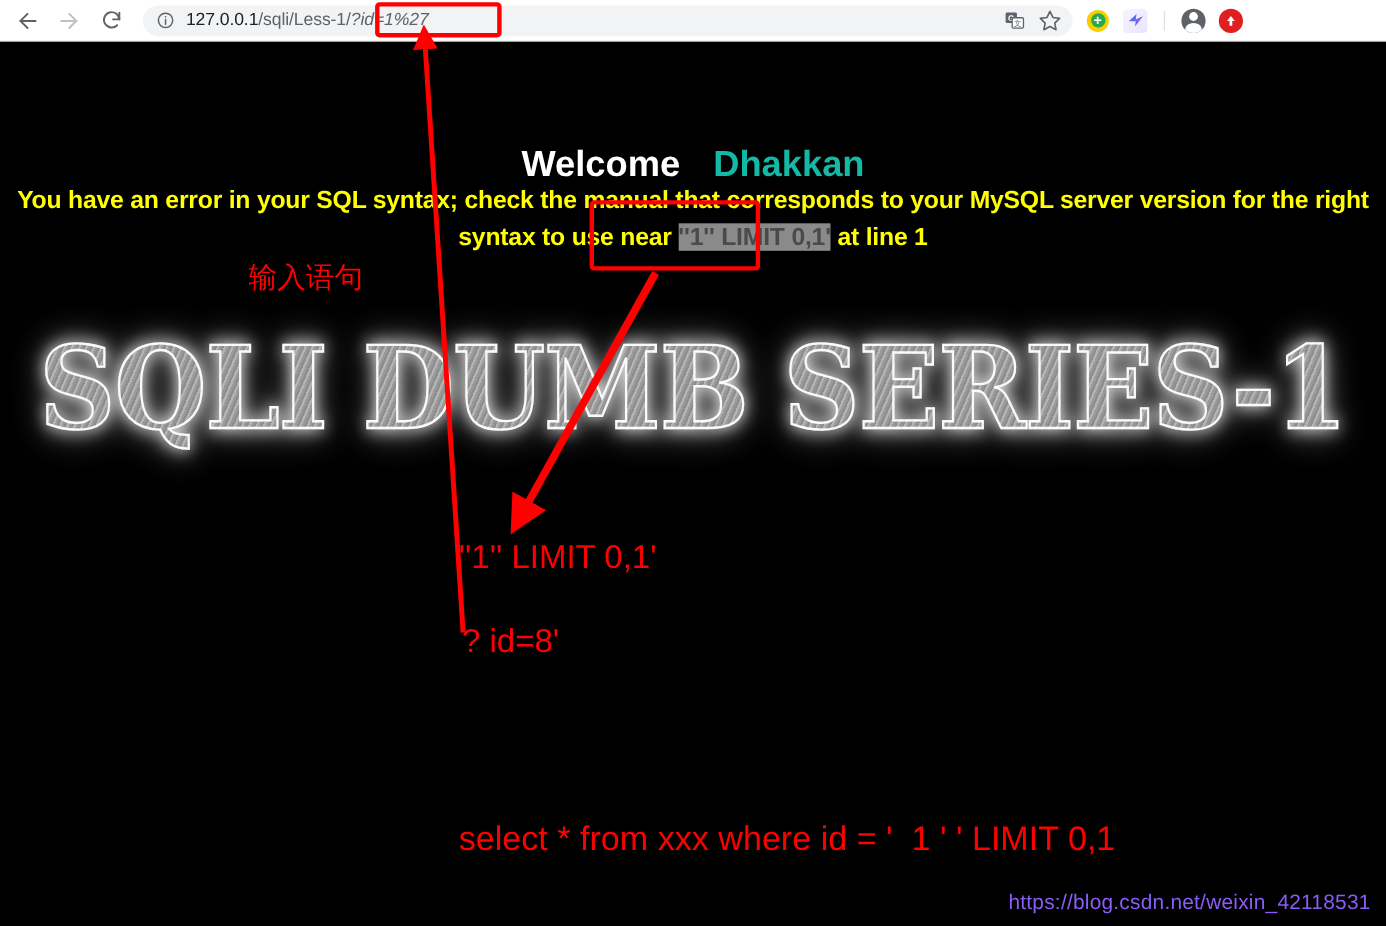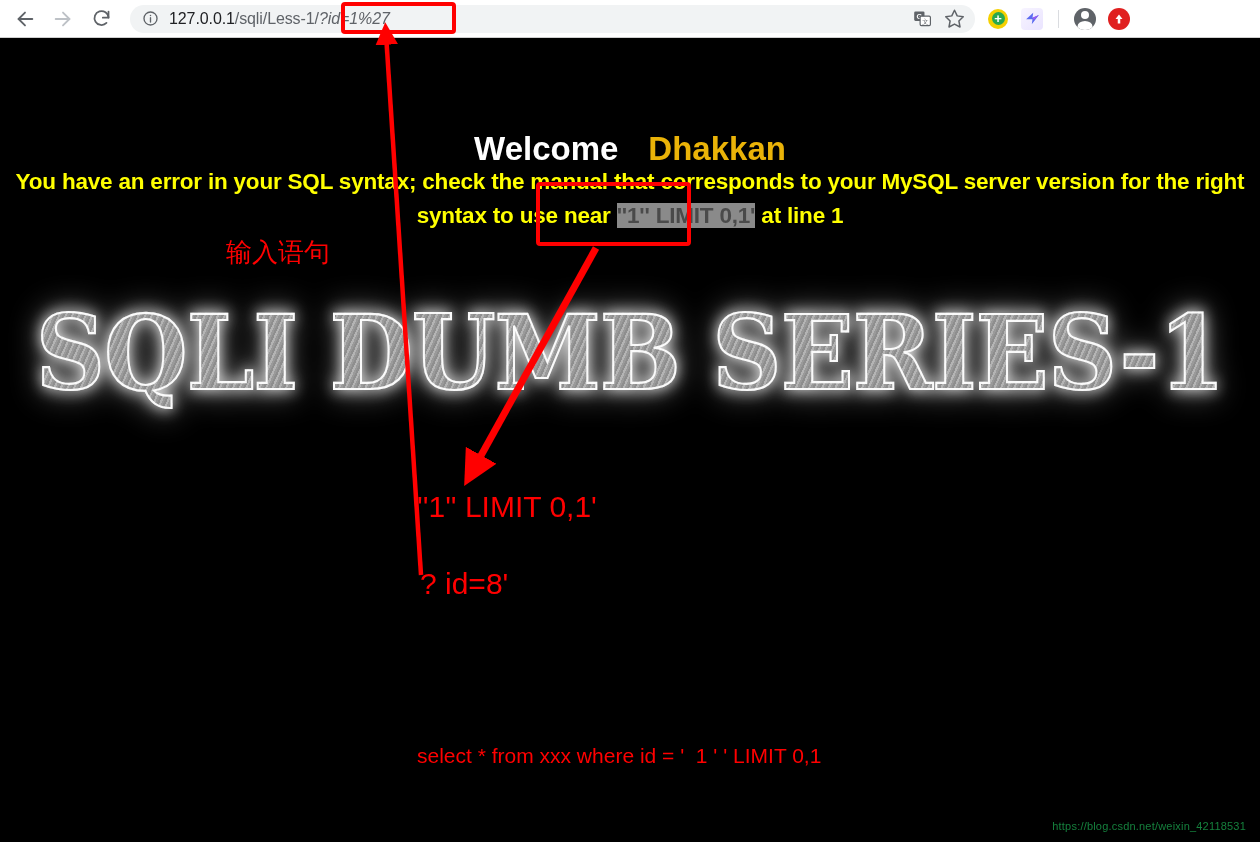--- a/index.html
+++ b/index.html
@@ -101,21 +101,21 @@
     overflow: hidden;
   }
 
   .welcome-line {
     position: absolute; left: 0; top: 92px; width: 1260px;
     text-align: center;
     font-size: 33px; font-weight: bold;
     letter-spacing: 0px;
   }
   .welcome-w { color: #ffffff; }
-  .welcome-d { color: #eab308; margin-left: 30px; text-align: right; }
+  .welcome-d { color: #14b8a6; margin-left: 30px; text-align: right; }
 
   .sql-error {
     position: absolute; left: 0; top: 127px; width: 1260px;
     text-align: center;
     color: #ffff00;
     font-size: 22.5px;
     font-weight: bold;
     line-height: 34px;
     letter-spacing: -0.2px;
   }
@@ -165,22 +165,22 @@
   }
 
   .overlay-svg {
     position: absolute; left: 0; top: 0;
     width: 1260px; height: 842px;
     pointer-events: none;
   }
 
   .watermark {
     position: absolute; right: 14px; bottom: 10px;
-    color: #15803d;
-    font-size: 11px;
+    color: #8b5cf6;
+    font-size: 19px;
     letter-spacing: 0.2px;
   }
 </style>
 </head>
 <body>
 
 <div id="app">
 
   <div class="chrome">
     <div class="nav-btns">
@@ -269,21 +269,21 @@
 
     <div class="banner">SQLI DUMB SERIES-1</div>
 
     <div class="anno anno-cn" style="left:226px; top:198px;">输入语句</div>
 
     <div class="anno" style="left:417px; top:450px; font-size:30px;">''1'' LIMIT 0,1'</div>
 
     <div class="anno" style="left:420px; top:527px; font-size:30px;">? id=8'</div>
 
 
-    <div class="anno" style="left:417px; top:705px; font-size:21px;text-align:right;">select * from xxx where id = '  1 ' ' LIMIT 0,1</div>
+    <div class="anno" style="left:417px; top:705px; font-size:31px;text-align:right;">select * from xxx where id = '  1 ' ' LIMIT 0,1</div>
 
     <div class="watermark">https://blog.csdn.net/weixin_42118531</div>
   </div>
 
   <div class="redbox" style="left:341px; top:2px; width:115px; height:32px;"></div>
   <div class="redbox" style="left:536px; top:182px; width:155px; height:64px;"></div>
 
   <svg class="overlay-svg">
     <defs>
       <marker id="arrowhead" markerWidth="5" markerHeight="5" refX="2.4" refY="2.5" orient="auto">

